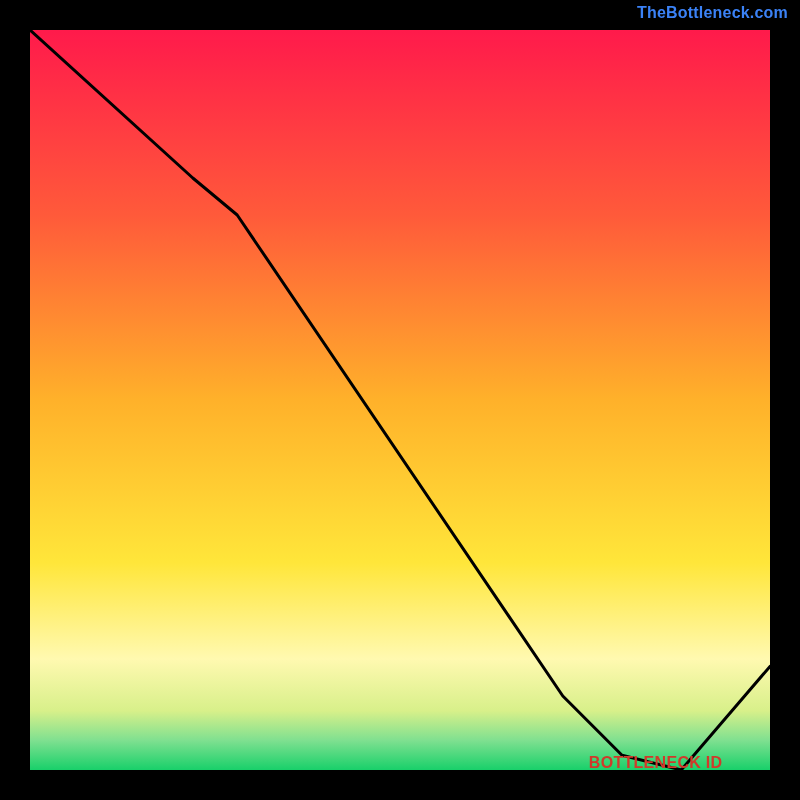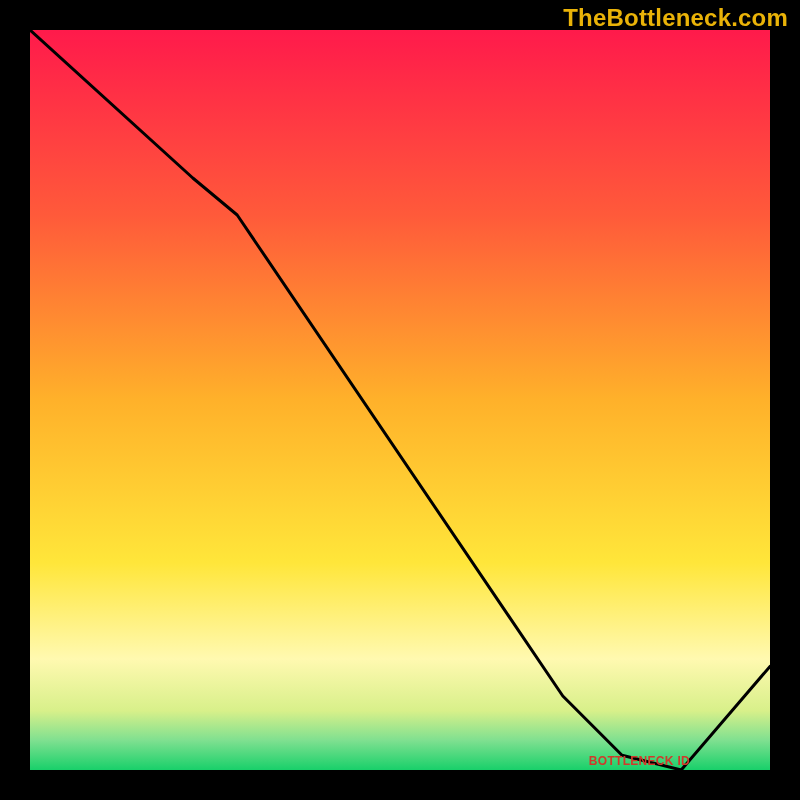--- a/index.html
+++ b/index.html
@@ -2,36 +2,36 @@
 <html><head>
 <meta charset="utf-8">
 <style>
   * { margin: 0; padding: 0; box-sizing: border-box; }
   html, body { width: 800px; height: 800px; background: #000; overflow: hidden; }
   .frame { position: relative; width: 800px; height: 800px; background: #000; }
   .attribution {
     position: absolute;
     top: 4px; right: 12px;
     font-family: Arial, sans-serif;
-    font-size: 24px;
+    font-size: 16px;
     font-weight: bold;
-    color: #eab308;
+    color: #3b82f6;
     letter-spacing: 0.2px;
   }
   .plot {
     position: absolute;
     left: 30px; top: 30px;
     width: 740px; height: 740px;
     overflow: hidden;
   }
   .plot svg { display: block; width: 740px; height: 740px; }
   .label-on-axis {
     position: absolute;
     font-family: Arial, sans-serif;
-    font-size: 12px;
+    font-size: 16px;
     font-weight: bold;
     color: #d03a2b;
     letter-spacing: 0.3px;
     white-space: nowrap;
   }
 </style>
 </head>
 <body>
 
 <div class="frame">

